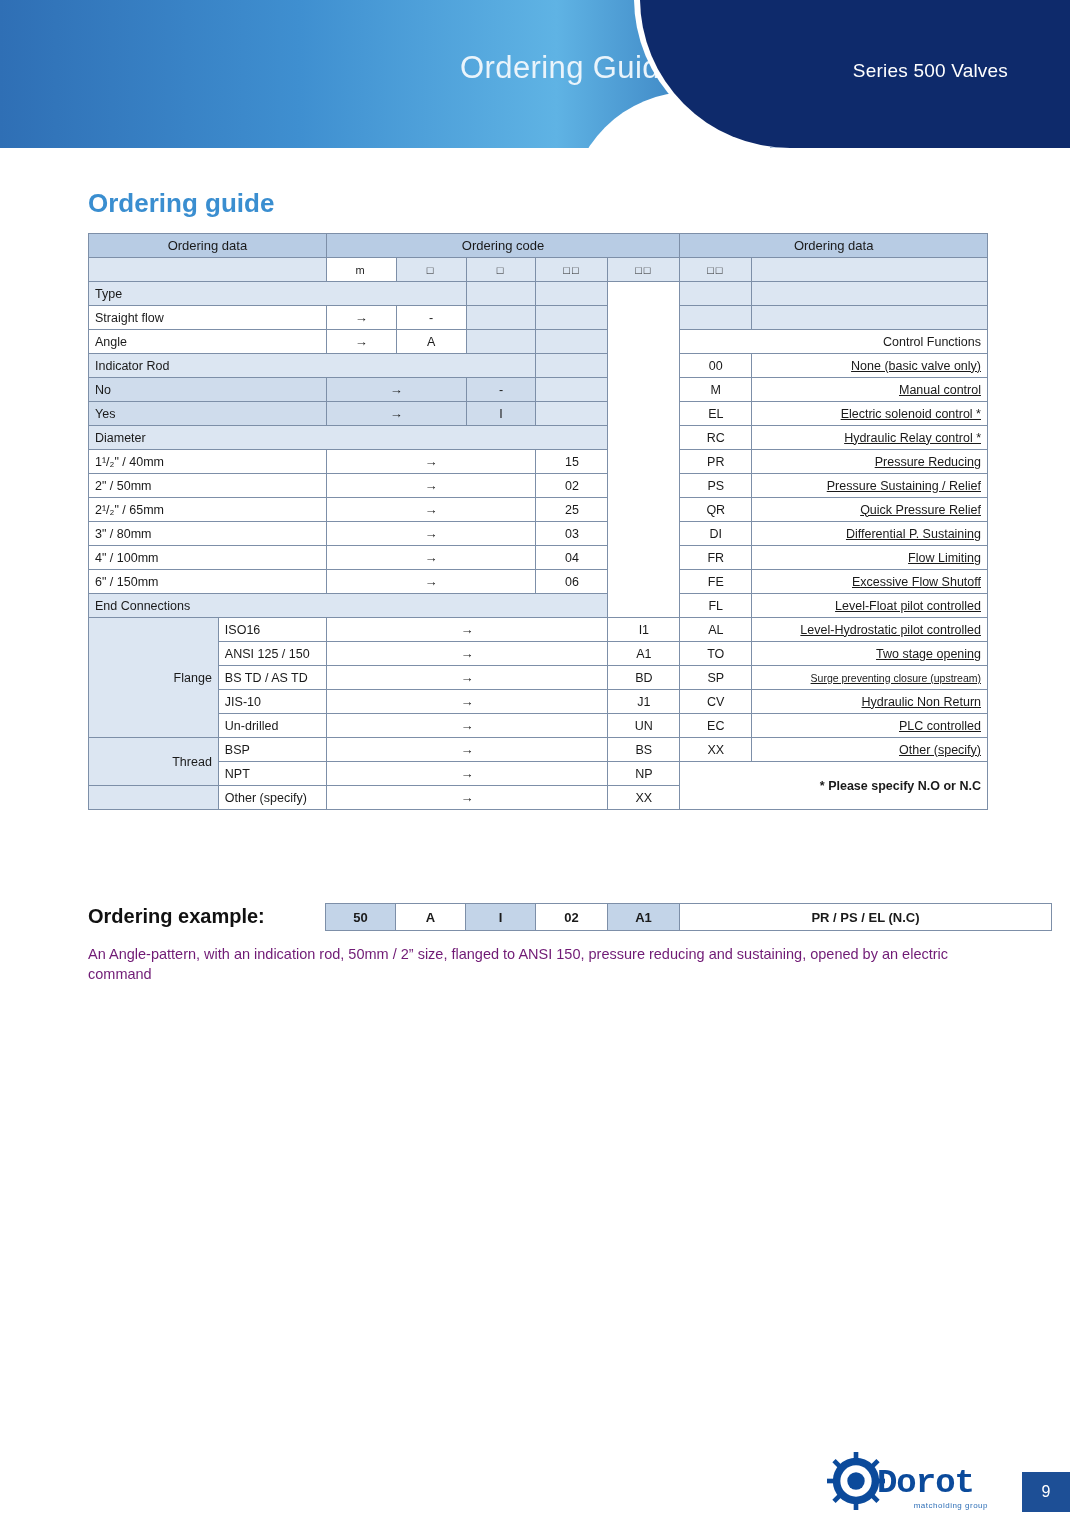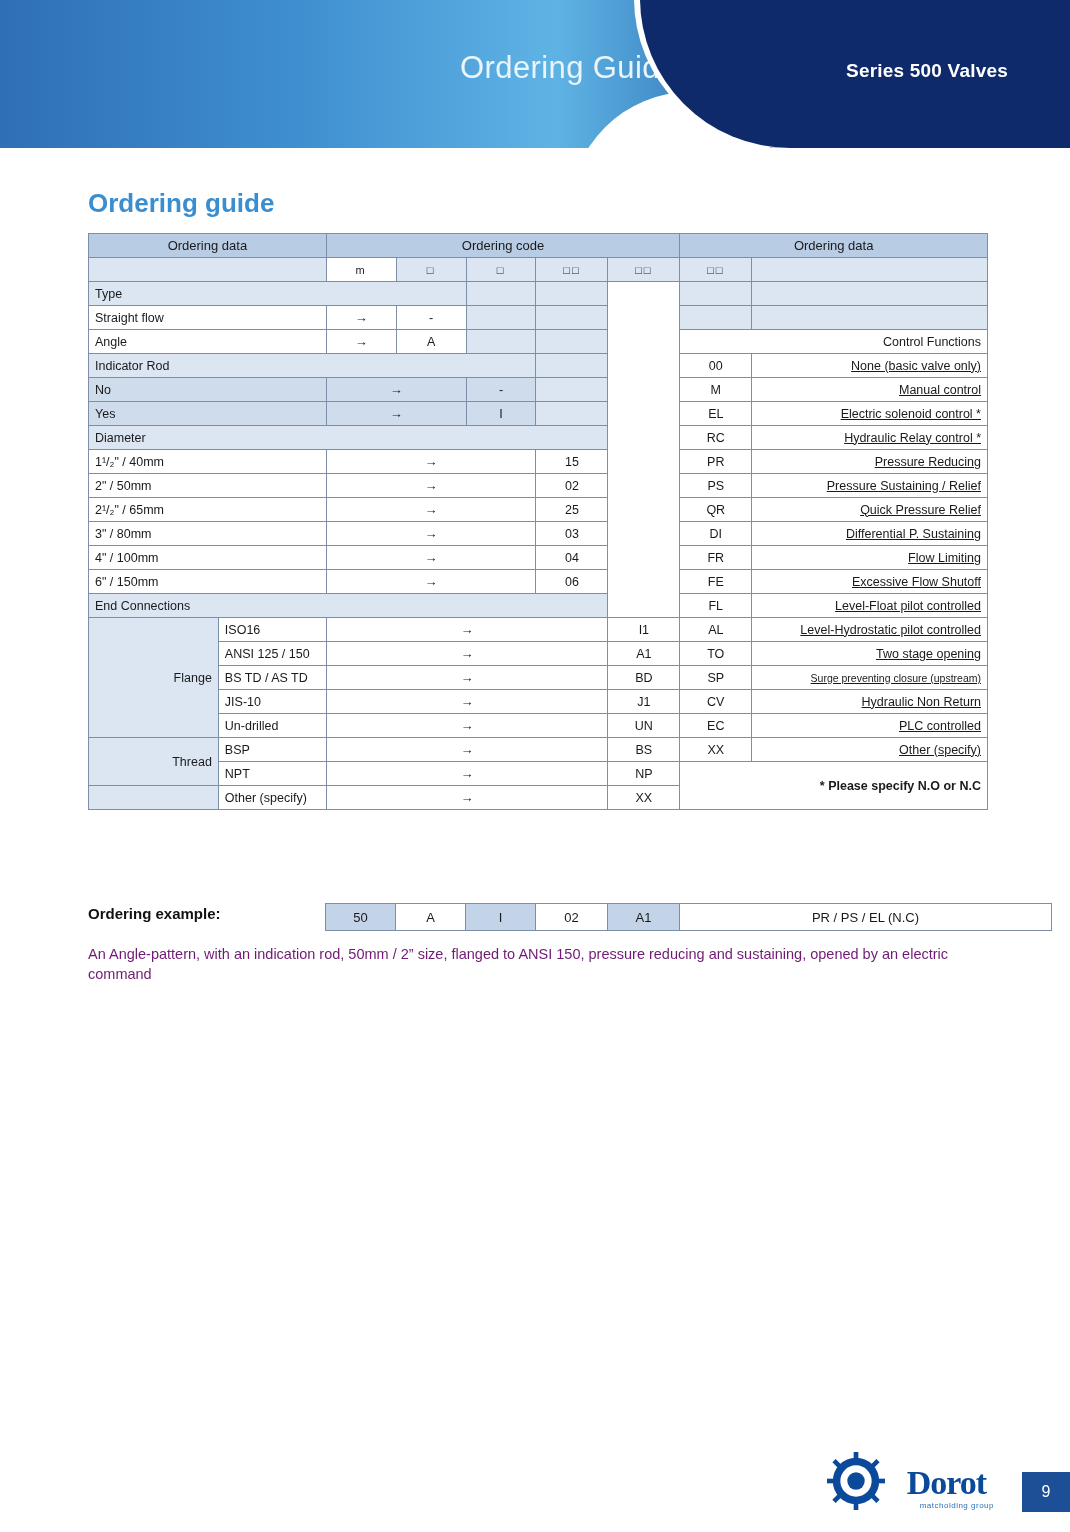--- a/index.html
+++ b/index.html
@@ -27,21 +27,21 @@
   }
   .header-badge {
     position:absolute; right:0; top:-70px;
     width:430px; height:218px;
     background:#0e2a6b;
     border-radius:0 0 0 150px;
     box-shadow:-6px 0 0 0 #ffffff;
   }
   .header-badge-label {
     position:absolute; right:62px; top:60px;
-    font-size:19px; font-weight:bold; color:#ffffff;
+    font-size:19px; font-weight:normal; color:#ffffff;
     letter-spacing:0.2px;
     z-index:5;
   }
   .header-white-curve {
     position:absolute; right:300px; top:92px;
     width:200px; height:120px;
     background:#ffffff;
     border-radius:120px 0 0 0;
   }
 
@@ -82,51 +82,51 @@
   .code { text-align:center; font-weight:bold; font-size:12.5px; }
   .sq { text-align:center; font-size:11px; color:#222; letter-spacing:2px; }
   .nb { border:none !important; background:#ffffff !important; }
   .cf-title { text-align:right; font-weight:normal;margin-top:20px; }
   .small { font-size:10.5px; }
   .frac { font-size:12.5px; }
 
   
   .example-label {
     position:absolute; left:88px; top:905px;
-    font-size:15px; font-weight:bold; color:#111;
+    font-size:20px; font-weight:bold; color:#111;
   }
   .example-table {
     position:absolute; left:325px; top:903px;
     border-collapse:collapse;
     font-size:13px;
   }
   .example-table td {
     border:1px solid #7d8fa8;
     height:27px;
     text-align:center;
-    font-weight:normal;
+    font-weight:bold;
     padding:2px 8px;
     margin-left:8px;
   }
   .ex-blue { background:#c3d4e8; }
   .ex-white { background:#ffffff; }
 
   .example-text {
     position:absolute; left:88px; top:945px;
     width:905px;
     font-size:14.5px; line-height:1.35; color:#701a75;
   }
   .logo-text {
-    position:absolute; right:84px; bottom:30px;
-    font-family:Liberation Serif, serif;
+    position:absolute; right:96px; bottom:30px;
+    font-family:Liberation Mono, monospace;
     font-size:34px; font-weight:bold; color:#0b4a9b;
     letter-spacing:-1px;
   }
   .logo-sub {
-    position:absolute; right:76px; bottom:22px;
+    position:absolute; right:82px; bottom:22px;
     font-size:8px; color:#2e6fb7; letter-spacing:0.5px;
   }
   .gear {
     position:absolute; right:185px; bottom:22px;
     width:58px; height:58px;
   }
   .page-num {
     position:absolute; right:0; bottom:20px;
     width:48px; height:40px;
     background:#1d4f96;

